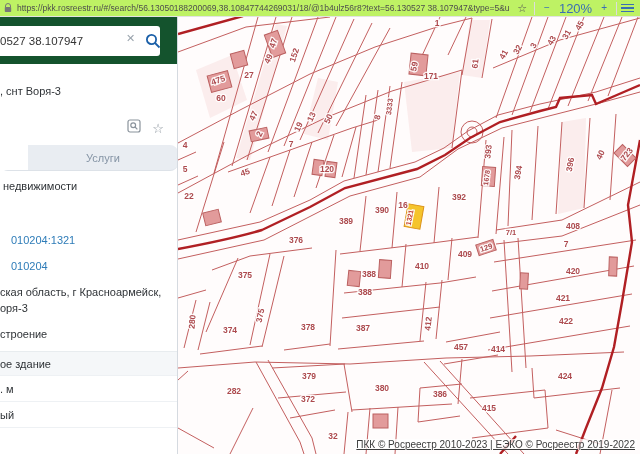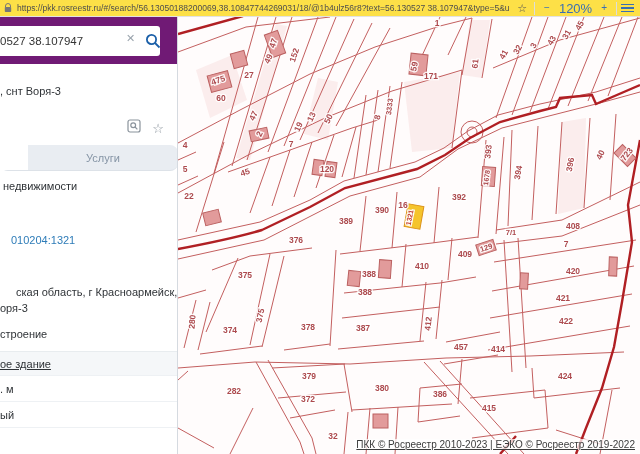--- a/index.html
+++ b/index.html
@@ -1,35 +1,35 @@
 <!DOCTYPE html>
 <html><head>
 <meta charset="utf-8">
 <style>
   * { margin:0; padding:0; box-sizing:border-box; }
   body { font-family:"Liberation Sans", sans-serif; }
   .screen { position:relative; width:640px; height:454px; background:#fff; overflow:hidden; }
 
   
-  .urlbar { position:absolute; left:0; top:0; width:640px; height:17px; background:#fde047;
+  .urlbar { position:absolute; left:0; top:0; width:640px; height:17px; background:#bef264;
             border-bottom:1px solid #e2e2e2; display:flex; align-items:center; }
   .lock-wrap { margin:0 5px 0 4px; display:flex; align-items:center; }
   .url-text { flex:1; font-size:8.5px; color:#4d4d4d; white-space:nowrap; overflow:hidden; }
   .bookmark-star { font-size:11px; color:#555; margin:0 7px; line-height:1; }
   .zoom-group { display:flex; align-items:center; gap:9px; padding:0 9px; height:13px;
                 border-left:1px solid #ddd; border-right:1px solid #ddd; color:#3a6fb3; font-size:10px; }
   .zoom-btn { cursor:default; line-height:1; }
   .zoom-level { font-size:13px; }
   .browser-menu { width:13px; margin:0 6px 0 4px; display:flex; flex-direction:column; gap:2px; }
   .browser-menu span { display:block; height:1.5px; background:#3a6fb3; }
 
   
   .sidebar { position:absolute; left:0; top:17px; width:178px; height:437px; background:#fff;
              border-right:1px solid #d5dae0; overflow:hidden; }
-  .panel-header { position:absolute; left:0; top:0; width:178px; height:47px; background:#701a75; }
+  .panel-header { position:absolute; left:0; top:0; width:178px; height:47px; background:#14532d; }
   .search-input { position:absolute; left:-6px; top:9px; width:166px; height:30px; border:none;
                   border-radius:3px; background:#fff; font-size:11.5px; color:#333; padding:0 36px 0 6px;
                   font-family:"Liberation Sans", sans-serif; outline:none; }
   .clear-btn { position:absolute; left:126px; top:16px; font-size:11px; color:#9aa4ad; line-height:1; }
   .search-btn { position:absolute; left:144px; top:15px; width:18px; height:18px; }
   .addr-frag { position:absolute; left:4px; top:68px; font-size:9.5px; color:#9aa0a8; }
   .icons-row { position:absolute; top:102px; right:13px; display:flex; gap:11px; align-items:center; color:#8a939c; }
   .icons-row .star-glyph { font-size:13px; line-height:1; color:#8a939c; }
   .tabs { position:absolute; left:0; top:128px; width:178px; height:26px; background:#e9edf2;
           border-bottom:1px solid #dde2e8; display:flex;border-radius:8px; }
@@ -108,24 +108,25 @@
       <span class="star-glyph">☆</span>
     </div>
 
     <div class="tabs">
       <div class="tab-active-stub"></div>
       <div class="tab-services">Услуги</div>
     </div>
 
     <div class="srow" style="top:163px;">недвижимости</div>
     <div class="srow link" style="top:217px;">010204:1321</div>
-    <div class="srow cut" style="top:269px;padding-left:16px;">ская область, г Красноармейск,</div>
+    <div class="srow link" style="top:243px;">010204</div>
+    <div class="srow cut" style="top:269px;">ская область, г Красноармейск,</div>
     <div class="srow cut" style="top:285px;">оря-3</div>
     <div class="srow cut" style="top:311px;">строение</div>
-    <div class="attr-box shaded cut" style="top:334px;text-decoration:underline;">ое здание</div>
+    <div class="attr-box shaded cut" style="top:334px;">ое здание</div>
     <div class="attr-box cut" style="top:360px;">. м</div>
     <div class="attr-box cut" style="top:386px;">ый</div>
   </div>
 
   <div class="collapse-btn">❮</div>
 
   <div class="map">
     <svg id="map-svg" width="462" height="437" viewBox="178 17 462 437">
 
       <g fill="rgba(224,146,146,0.14)" stroke="none">

